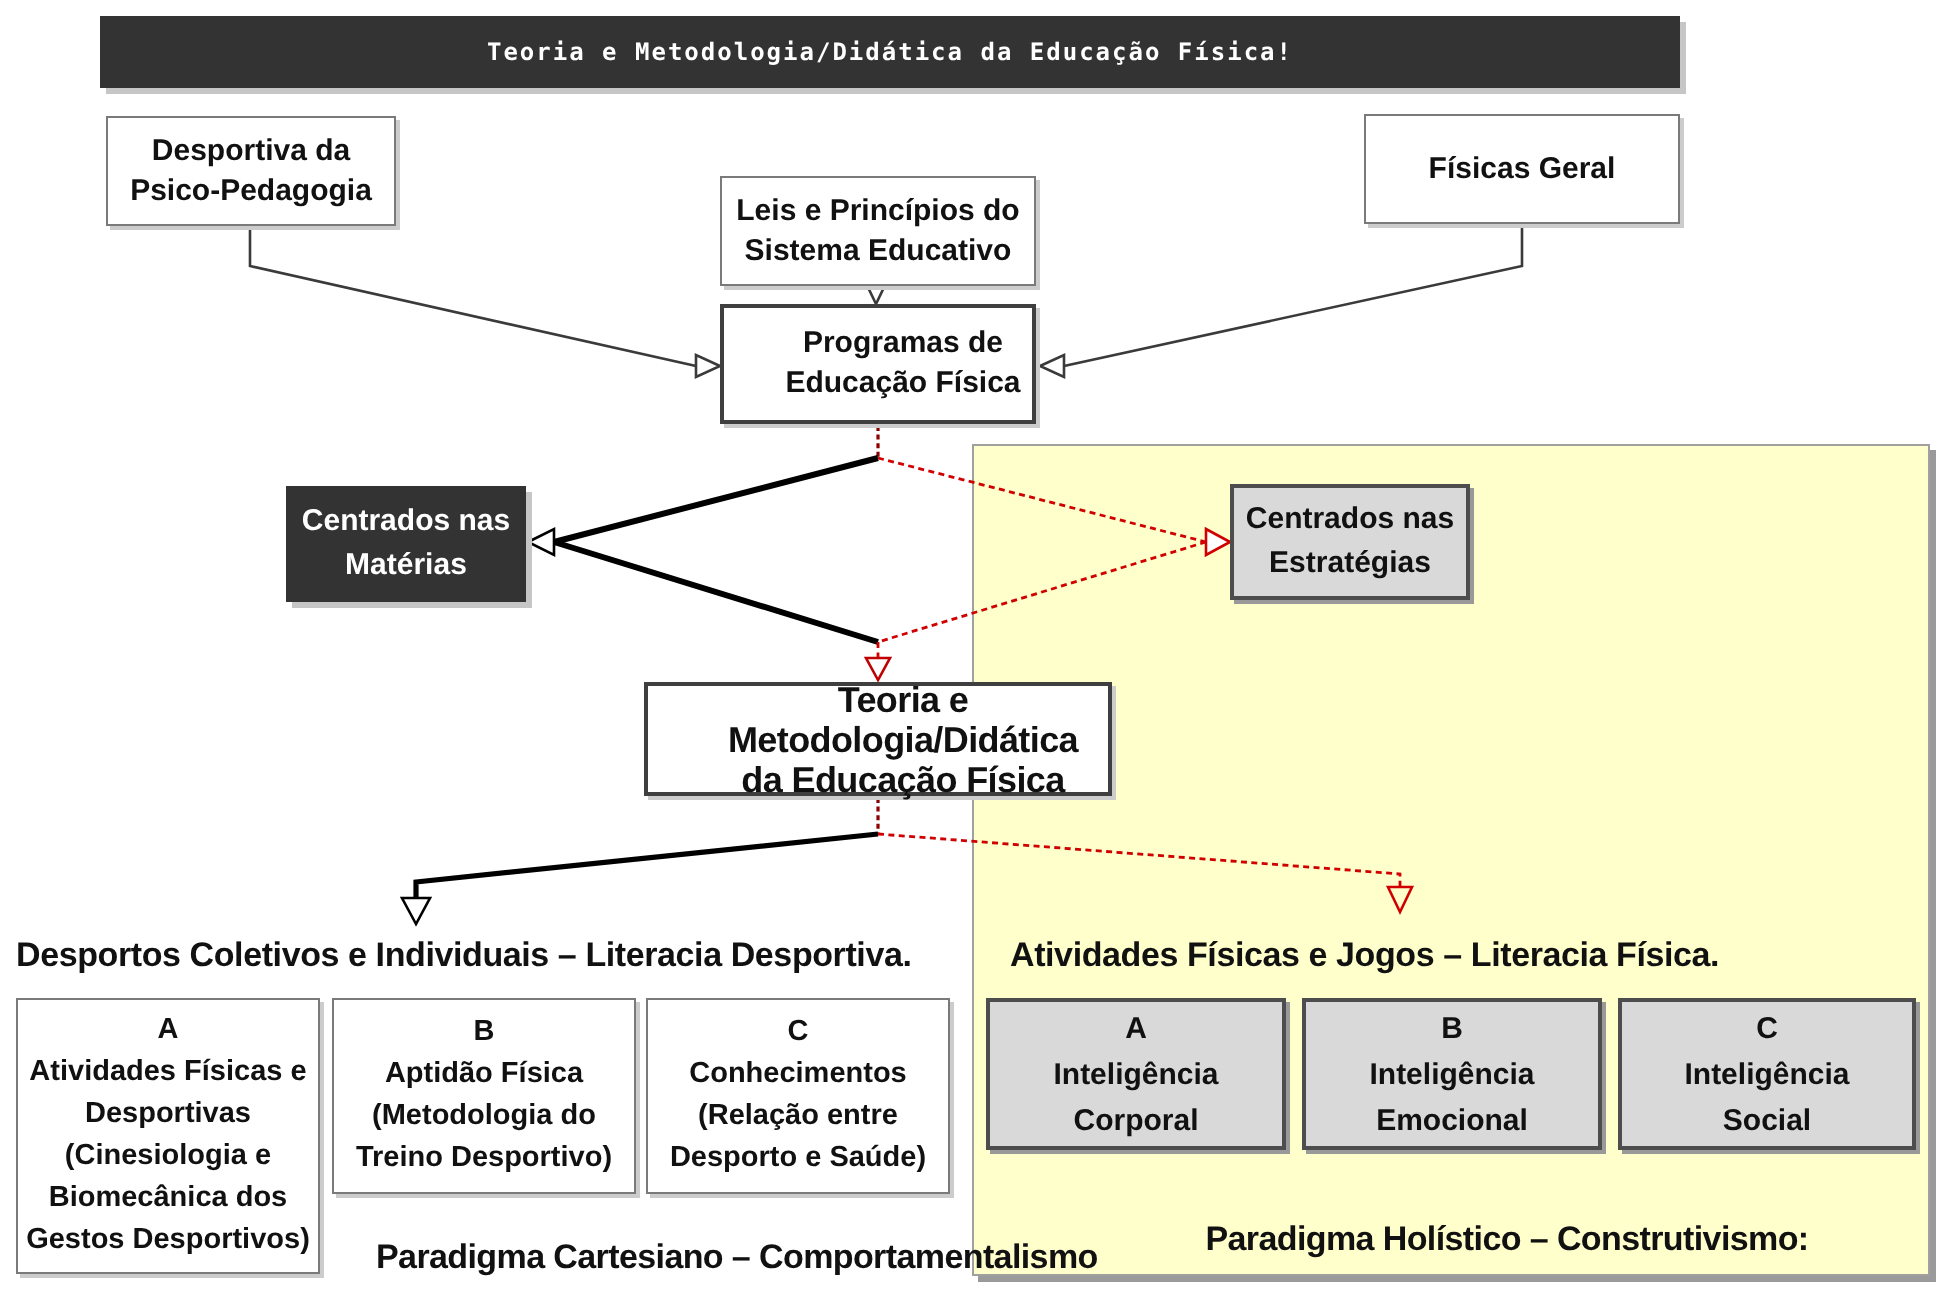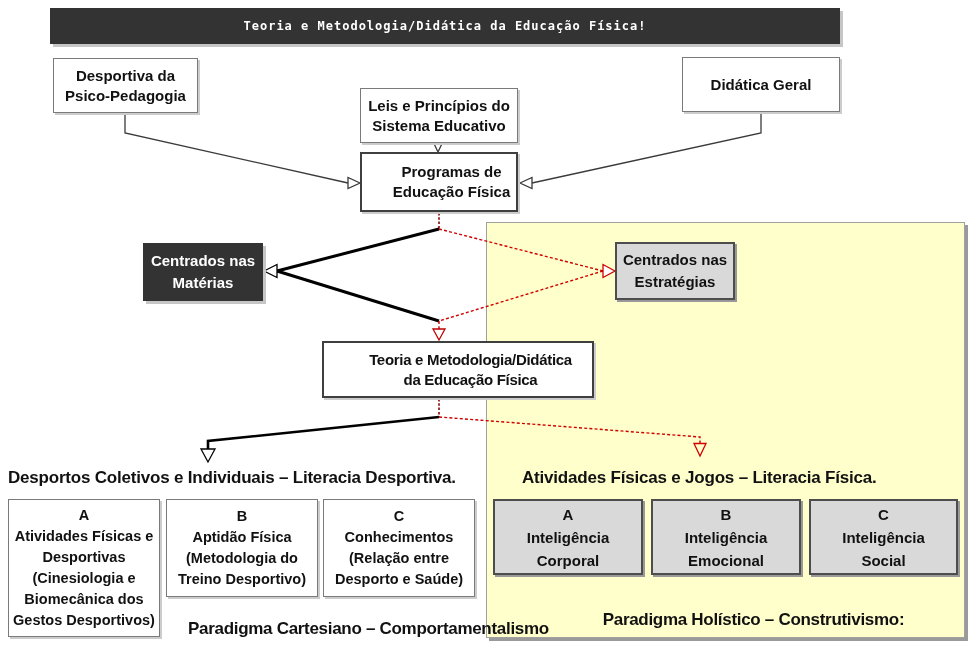--- a/index.html
+++ b/index.html
@@ -93,38 +93,38 @@
 
   <div class="box white-box" style="left:53px; top:58px; width:145px; height:55px;">
     <div>Desportiva da
 Psico-Pedagogia</div>
   </div>
   <div class="box white-box" style="left:360px; top:58px; width:158px; height:55px;margin-top:30px;">
     <div>Leis e Princípios do
 Sistema Educativo</div>
   </div>
   <div class="box white-box" style="left:682px; top:57px; width:158px; height:55px;">
-    <div>Didática Geral</div>
+    <div>Físicas Geral</div>
   </div>
 
   <div class="box white-box strong" style="left:360px; top:152px; width:158px; height:60px;">
     <div>Programas de
 Educação Física</div>
   </div>
 
   <div class="box dark-box" style="left:143px; top:243px; width:120px; height:58px;">
     <div>Centrados nas
 Matérias</div>
   </div>
   <div class="box gray-box" style="left:615px; top:242px; width:120px; height:58px;">
     <div>Centrados nas
 Estratégias</div>
   </div>
 
-  <div class="box white-box strong" style="left:322px; top:341px; width:272px; height:57px; font-size:15px; letter-spacing:-0.3px;">
+  <div class="box white-box strong" style="left:322px; top:341px; width:234px; height:57px; font-size:18px; letter-spacing:-0.3px;">
     <div>Teoria e Metodologia/Didática
 da Educação Física</div>
   </div>
 
   <div class="section-heading" style="left:8px; top:468px;">Desportos Coletivos e Individuais – Literacia Desportiva.</div>
 
   <div class="box white-box abc" style="left:8px; top:499px; width:152px; height:138px;">
     <div>A</div>
     <div><span>Atividades Físicas e
 Desportivas
@@ -142,21 +142,21 @@
 
   <div class="box white-box abc" style="left:323px; top:499px; width:152px; height:98px;">
     <div>C</div>
     <div>Conhecimentos
 (Relação entre
 Desporto e Saúde)</div>
   </div>
 
   <div class="paradigm" style="left:160px; top:619px;">Paradigma Cartesiano – Comportamentalismo</div>
 
-  <div class="section-heading" style="left:522px; top:468px;">Atividades Físicas e Jogos – Literacia Física.</div>
+  <div class="section-heading" style="left:505px; top:468px;">Atividades Físicas e Jogos – Literacia Física.</div>
 
   <div class="box gray-box abc-right" style="left:493px; top:499px; width:150px; height:76px;">
     <div>A</div>
     <div>Inteligência
 Corporal</div>
   </div>
 
   <div class="box gray-box abc-right" style="left:651px; top:499px; width:150px; height:76px;">
     <div>B</div>
     <div>Inteligência

